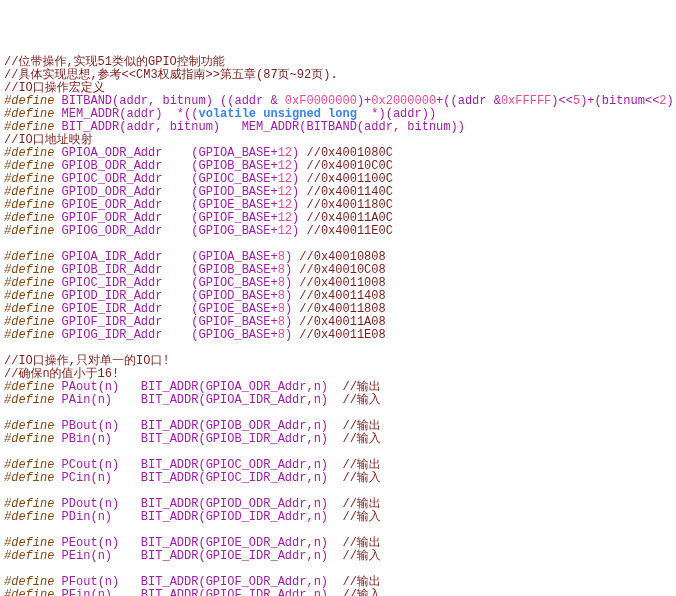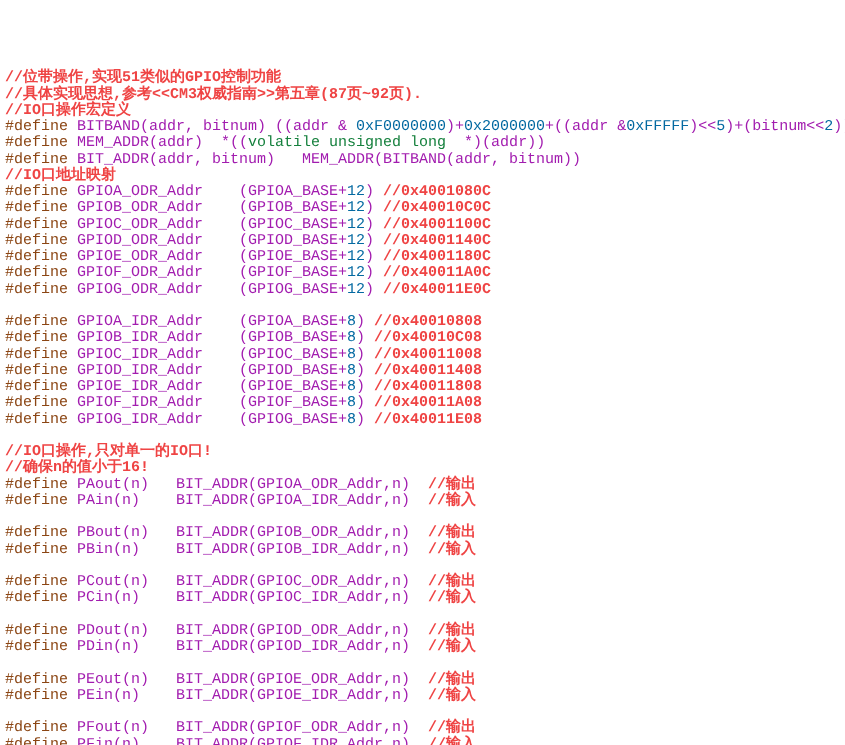--- a/index.html
+++ b/index.html
@@ -5,24 +5,24 @@
   body {
     margin: 0;
     padding: 4px;
     font-family: "Consolas", "Courier New", monospace;
     font-size: 12px;
     line-height: 13px;
     background: #ffffff;
     white-space: pre;
     color: #000000;
   }
-  .comment { color: #ef4444; font-weight: bold; }
-  .keyword { color: #8b4513; }
-  .type { color: #15803d; }
-  .number { color: #0369a1; }
+  .comment { color: #7f1d1d; }
+  .keyword { color: #8b4513; font-style: italic; }
+  .type { color: #3b82f6; font-weight: bold; }
+  .number { color: #ec4899; }
   .identifier { color: #a21caf; }
   .line { display: block; }
 </style>
 </head>
 <body>
 
 
 
 <div id="code-container"><span class="line"><span class="comment">//位带操作,实现51类似的GPIO控制功能</span></span><span class="line"><span class="comment">//具体实现思想,参考&lt;&lt;CM3权威指南&gt;&gt;第五章(87页~92页).</span></span><span class="line"><span class="comment">//IO口操作宏定义</span></span><span class="line"><span class="keyword">#define</span><span class="identifier"> BITBAND(addr, bitnum) ((addr &amp; </span><span class="number">0xF0000000</span><span class="identifier">)+</span><span class="number">0x2000000</span><span class="identifier">+((addr &amp;</span><span class="number">0xFFFFF</span><span class="identifier">)&lt;&lt;</span><span class="number">5</span><span class="identifier">)+(bitnum&lt;&lt;</span><span class="number">2</span><span class="identifier">))</span></span><span class="line"><span class="keyword">#define</span><span class="identifier"> MEM_ADDR(addr)  *((</span><span class="type">volatile unsigned long</span><span class="identifier">  *)(addr))</span></span><span class="line"><span class="keyword">#define</span><span class="identifier"> BIT_ADDR(addr, bitnum)   MEM_ADDR(BITBAND(addr, bitnum))</span></span><span class="line"><span class="comment">//IO口地址映射</span></span><span class="line"><span class="keyword">#define</span><span class="identifier"> GPIOA_ODR_Addr    (GPIOA_BASE+</span><span class="number">12</span><span class="identifier">) </span><span class="comment">//0x4001080C</span></span><span class="line"><span class="keyword">#define</span><span class="identifier"> GPIOB_ODR_Addr    (GPIOB_BASE+</span><span class="number">12</span><span class="identifier">) </span><span class="comment">//0x40010C0C</span></span><span class="line"><span class="keyword">#define</span><span class="identifier"> GPIOC_ODR_Addr    (GPIOC_BASE+</span><span class="number">12</span><span class="identifier">) </span><span class="comment">//0x4001100C</span></span><span class="line"><span class="keyword">#define</span><span class="identifier"> GPIOD_ODR_Addr    (GPIOD_BASE+</span><span class="number">12</span><span class="identifier">) </span><span class="comment">//0x4001140C</span></span><span class="line"><span class="keyword">#define</span><span class="identifier"> GPIOE_ODR_Addr    (GPIOE_BASE+</span><span class="number">12</span><span class="identifier">) </span><span class="comment">//0x4001180C</span></span><span class="line"><span class="keyword">#define</span><span class="identifier"> GPIOF_ODR_Addr    (GPIOF_BASE+</span><span class="number">12</span><span class="identifier">) </span><span class="comment">//0x40011A0C</span></span><span class="line"><span class="keyword">#define</span><span class="identifier"> GPIOG_ODR_Addr    (GPIOG_BASE+</span><span class="number">12</span><span class="identifier">) </span><span class="comment">//0x40011E0C</span></span><span class="line">&nbsp;</span><span class="line"><span class="keyword">#define</span><span class="identifier"> GPIOA_IDR_Addr    (GPIOA_BASE+</span><span class="number">8</span><span class="identifier">) </span><span class="comment">//0x40010808</span></span><span class="line"><span class="keyword">#define</span><span class="identifier"> GPIOB_IDR_Addr    (GPIOB_BASE+</span><span class="number">8</span><span class="identifier">) </span><span class="comment">//0x40010C08</span></span><span class="line"><span class="keyword">#define</span><span class="identifier"> GPIOC_IDR_Addr    (GPIOC_BASE+</span><span class="number">8</span><span class="identifier">) </span><span class="comment">//0x40011008</span></span><span class="line"><span class="keyword">#define</span><span class="identifier"> GPIOD_IDR_Addr    (GPIOD_BASE+</span><span class="number">8</span><span class="identifier">) </span><span class="comment">//0x40011408</span></span><span class="line"><span class="keyword">#define</span><span class="identifier"> GPIOE_IDR_Addr    (GPIOE_BASE+</span><span class="number">8</span><span class="identifier">) </span><span class="comment">//0x40011808</span></span><span class="line"><span class="keyword">#define</span><span class="identifier"> GPIOF_IDR_Addr    (GPIOF_BASE+</span><span class="number">8</span><span class="identifier">) </span><span class="comment">//0x40011A08</span></span><span class="line"><span class="keyword">#define</span><span class="identifier"> GPIOG_IDR_Addr    (GPIOG_BASE+</span><span class="number">8</span><span class="identifier">) </span><span class="comment">//0x40011E08</span></span><span class="line">&nbsp;</span><span class="line"><span class="comment">//IO口操作,只对单一的IO口!</span></span><span class="line"><span class="comment">//确保n的值小于16!</span></span><span class="line"><span class="keyword">#define</span><span class="identifier"> PAout(n)   BIT_ADDR(GPIOA_ODR_Addr,n)  </span><span class="comment">//输出</span></span><span class="line"><span class="keyword">#define</span><span class="identifier"> PAin(n)    BIT_ADDR(GPIOA_IDR_Addr,n)  </span><span class="comment">//输入</span></span><span class="line">&nbsp;</span><span class="line"><span class="keyword">#define</span><span class="identifier"> PBout(n)   BIT_ADDR(GPIOB_ODR_Addr,n)  </span><span class="comment">//输出</span></span><span class="line"><span class="keyword">#define</span><span class="identifier"> PBin(n)    BIT_ADDR(GPIOB_IDR_Addr,n)  </span><span class="comment">//输入</span></span><span class="line">&nbsp;</span><span class="line"><span class="keyword">#define</span><span class="identifier"> PCout(n)   BIT_ADDR(GPIOC_ODR_Addr,n)  </span><span class="comment">//输出</span></span><span class="line"><span class="keyword">#define</span><span class="identifier"> PCin(n)    BIT_ADDR(GPIOC_IDR_Addr,n)  </span><span class="comment">//输入</span></span><span class="line">&nbsp;</span><span class="line"><span class="keyword">#define</span><span class="identifier"> PDout(n)   BIT_ADDR(GPIOD_ODR_Addr,n)  </span><span class="comment">//输出</span></span><span class="line"><span class="keyword">#define</span><span class="identifier"> PDin(n)    BIT_ADDR(GPIOD_IDR_Addr,n)  </span><span class="comment">//输入</span></span><span class="line">&nbsp;</span><span class="line"><span class="keyword">#define</span><span class="identifier"> PEout(n)   BIT_ADDR(GPIOE_ODR_Addr,n)  </span><span class="comment">//输出</span></span><span class="line"><span class="keyword">#define</span><span class="identifier"> PEin(n)    BIT_ADDR(GPIOE_IDR_Addr,n)  </span><span class="comment">//输入</span></span><span class="line">&nbsp;</span><span class="line"><span class="keyword">#define</span><span class="identifier"> PFout(n)   BIT_ADDR(GPIOF_ODR_Addr,n)  </span><span class="comment">//输出</span></span><span class="line"><span class="keyword">#define</span><span class="identifier"> PFin(n)    BIT_ADDR(GPIOF_IDR_Addr,n)  </span><span class="comment">//输入</span></span></div>
 

